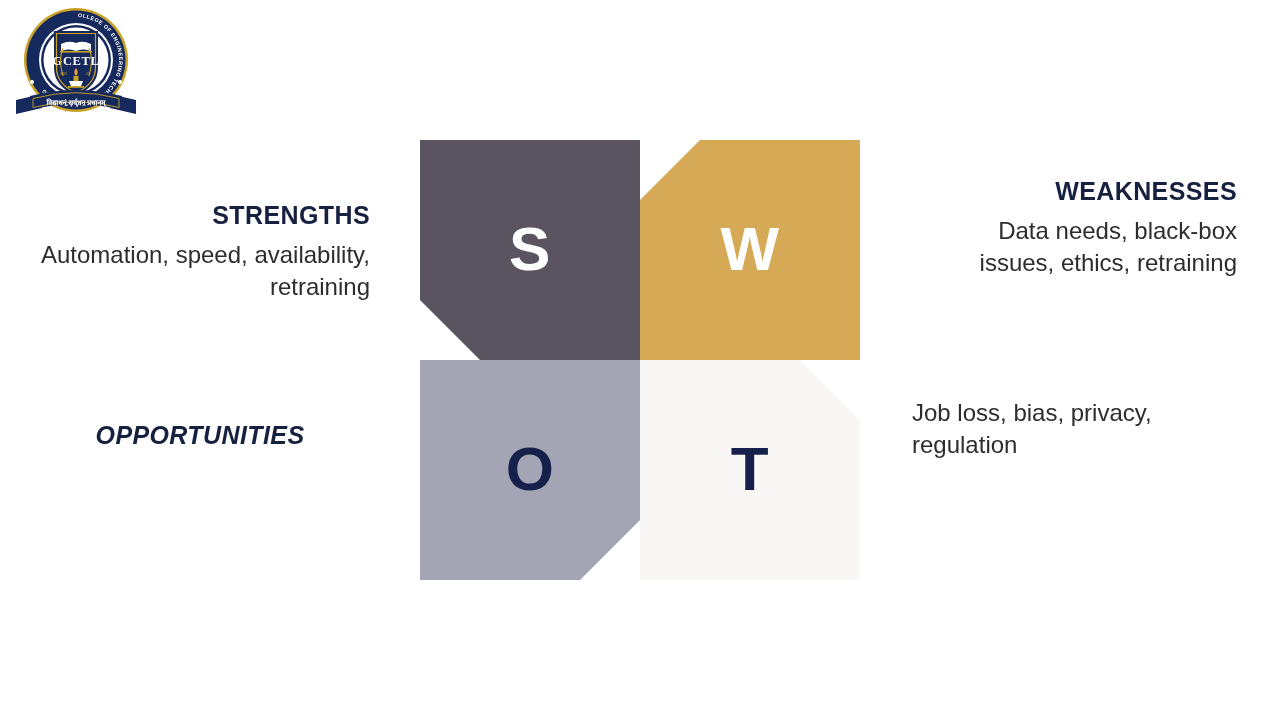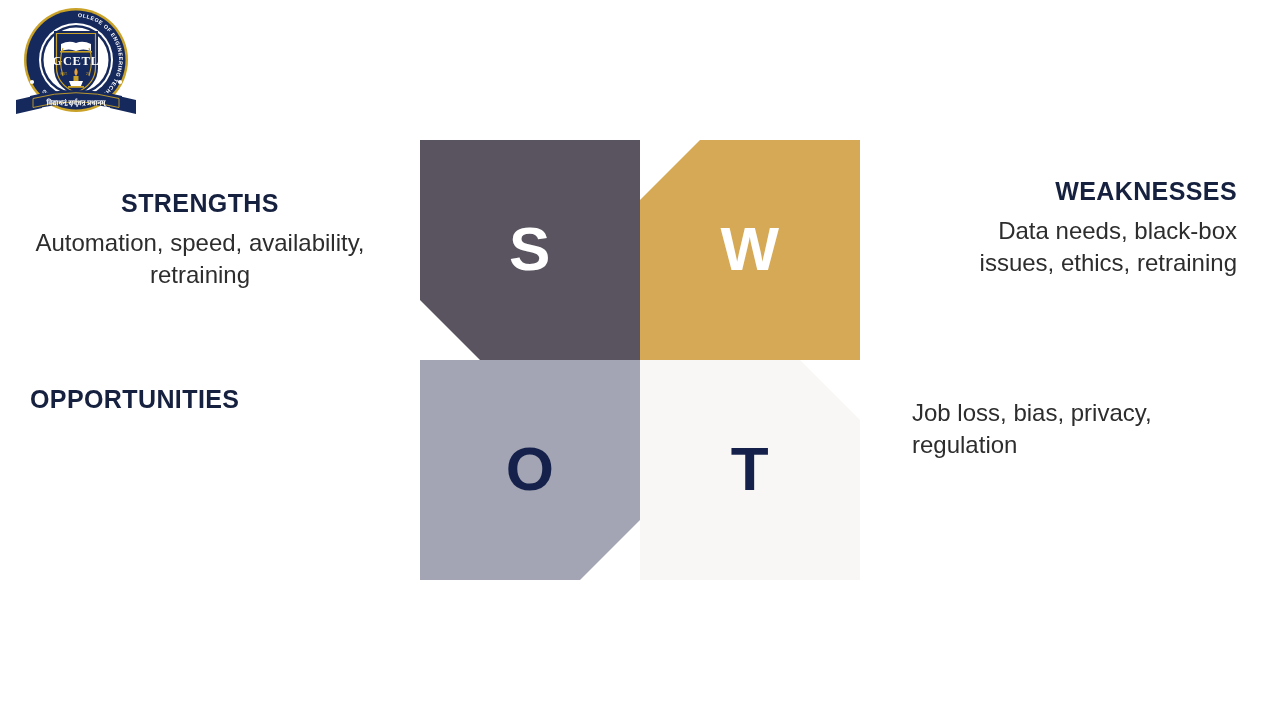--- a/index.html
+++ b/index.html
@@ -76,28 +76,29 @@
     line-height:1.2;
     margin-bottom:9px;
   }
   .block-body {
     font-size:24px;
     color:#2d2d2d;
     line-height:1.33;
   }
 
   #block-strengths {
-    left:30px; top:188px;
+    left:30px; top:200px;
+    width:340px;
+    text-align:right;
+  }
+  #block-opportunities {
+    left:30px; top:420px;
     width:340px;
     text-align:center;
-  }
-  #block-opportunities {
-    left:30px; top:384px;
-    width:340px;
-    text-align:left;
+    font-style:italic;
   }
   #block-weaknesses {
     left:917px; top:176px;
     width:320px;
     text-align:right;
   }
   #block-threats {
     left:912px; top:397px;
     width:320px;
     text-align:left;

